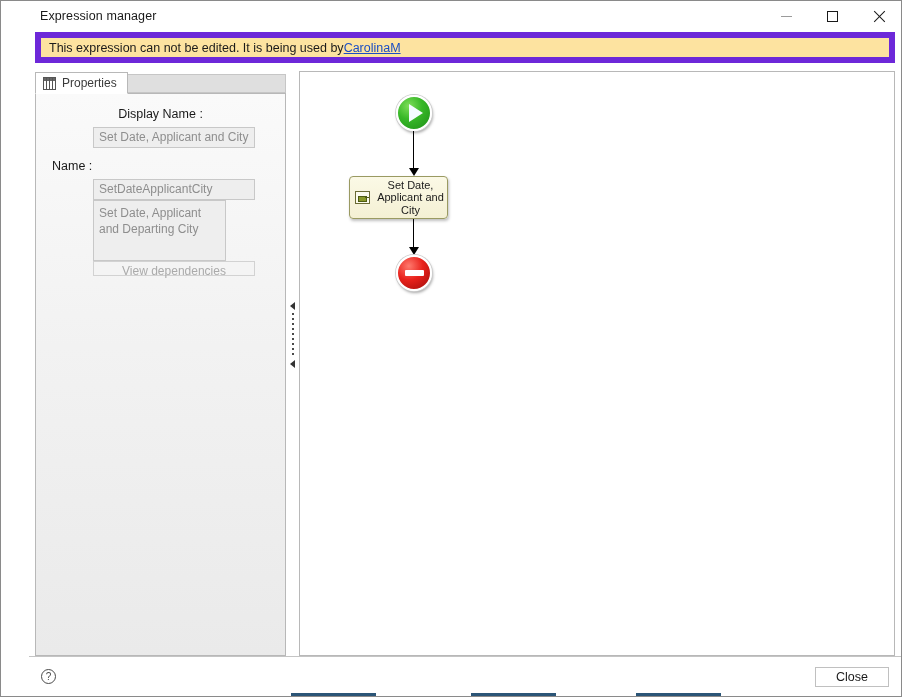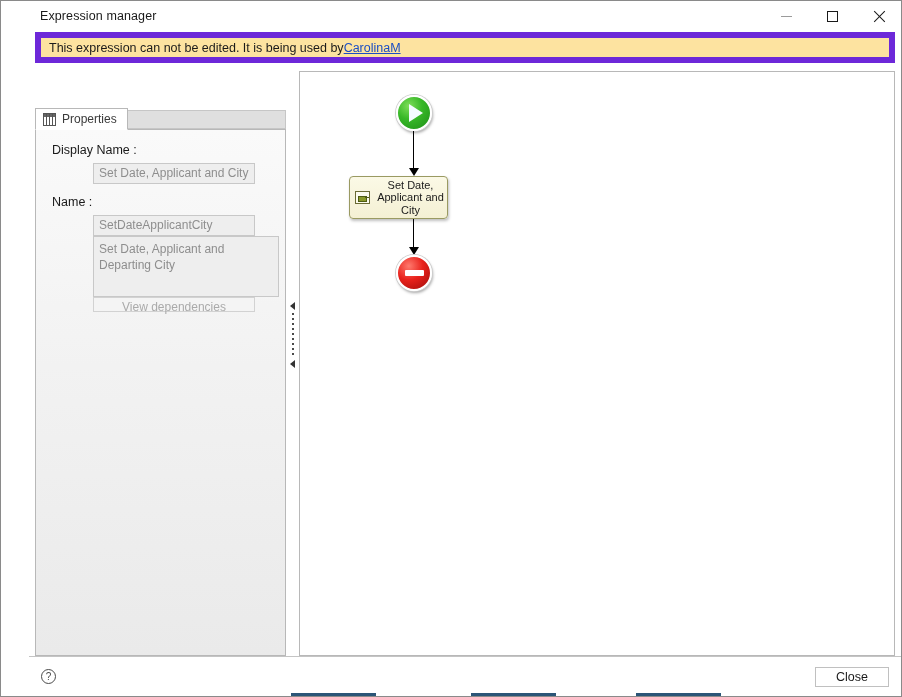--- a/index.html
+++ b/index.html
@@ -87,21 +87,20 @@
     min-height: 0;
   }
 
   
   .left-panel {
     width: 251px;
     flex: 0 0 251px;
     display: flex;
     flex-direction: column;
     min-height: 0;
-    margin-top: 36px;
   }
   .tabstrip {
     height: 22px;
     flex: 0 0 22px;
     display: flex;
     align-items: flex-end;
     position: relative;
     z-index: 2;
   }
   .tab-active {
@@ -143,38 +142,38 @@
     min-height: 0;
     overflow: hidden;
   }
   .field-group { padding: 0 16px 0 16px; }
   .field-label {
     font-size: 12.5px;
     color: #1a1a1a;
     margin-bottom: 6px;
     margin-top: 11px;
   }
-  .field-label.first { margin-top: 0; }
+  .field-label.first { margin-top: 0; text-align: center; }
   .input-disabled {
     margin-left: 41px;
     width: 162px;
     height: 21px;
     background: #eeeeee;
     border: 1px solid #c8c8c8;
     color: #8e8e8e;
     font-size: 12px;
     font-family: "Liberation Sans", sans-serif;
     padding: 0 5px;
     line-height: 19px;
     white-space: nowrap;
     overflow: hidden;
   }
   .textarea-disabled {
     margin-left: 41px;
-    width: 186px;
+    width: 133px;
     height: 61px;
     background: #eeeeee;
     border: 1px solid #c8c8c8;
     color: #8e8e8e;
     font-size: 12px;
     padding: 4px 5px;
     line-height: 16px;
   }
   .btn-disabled {
     margin-left: 41px;

